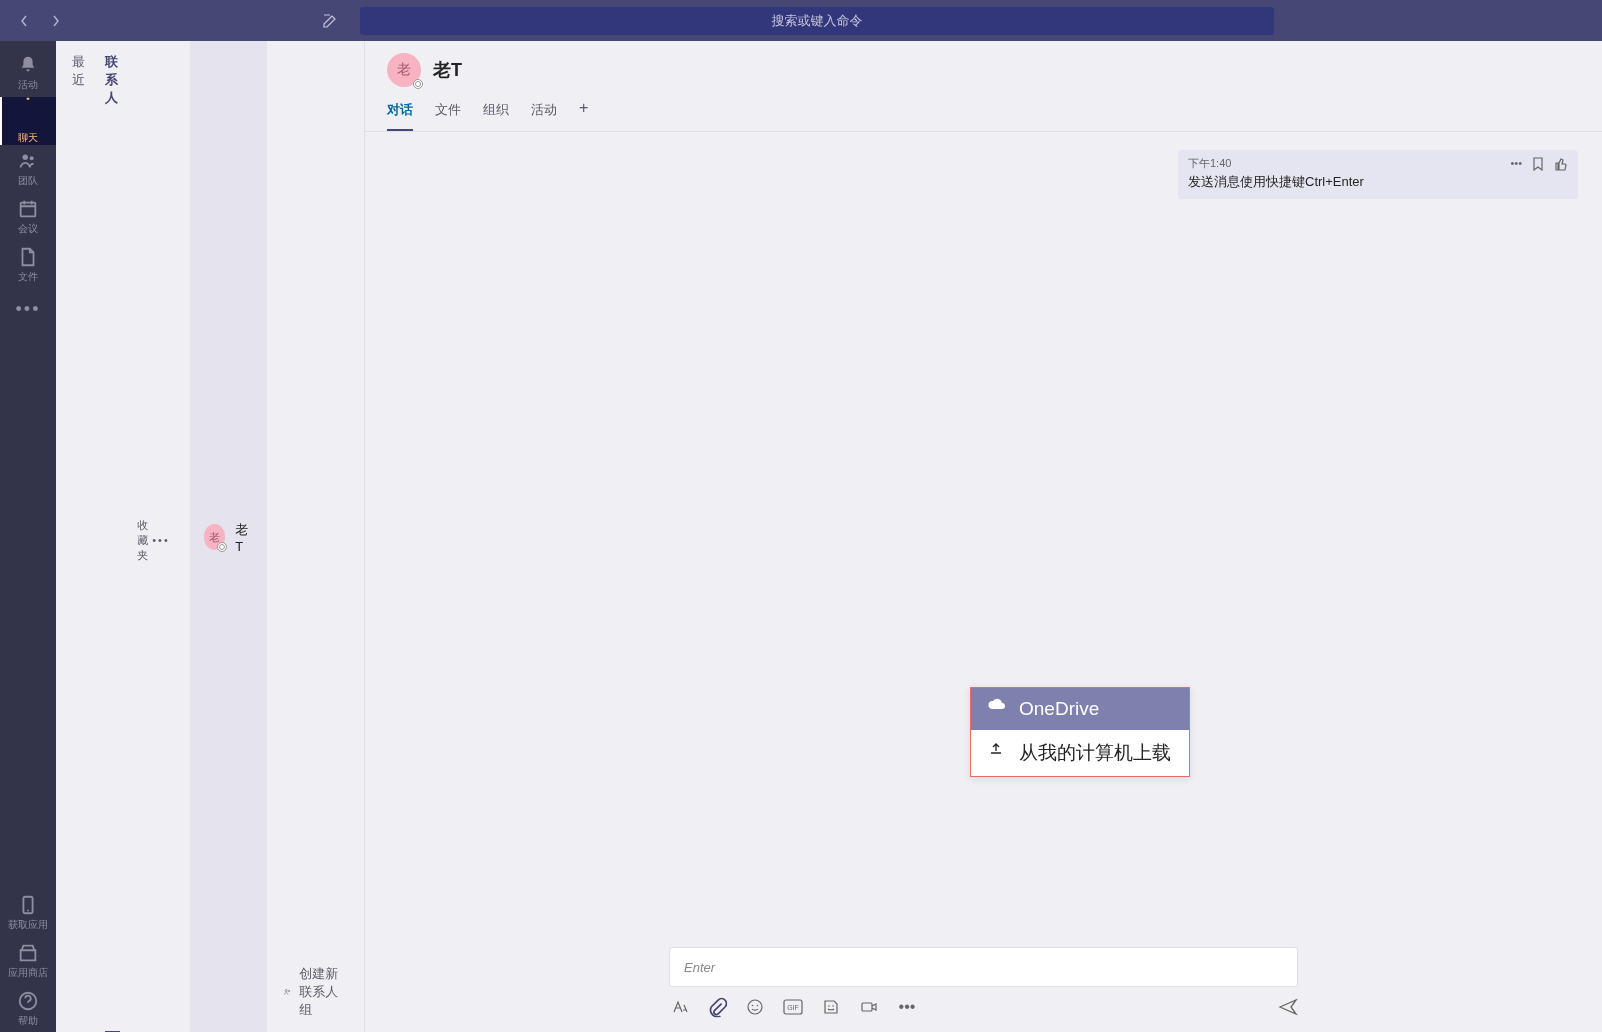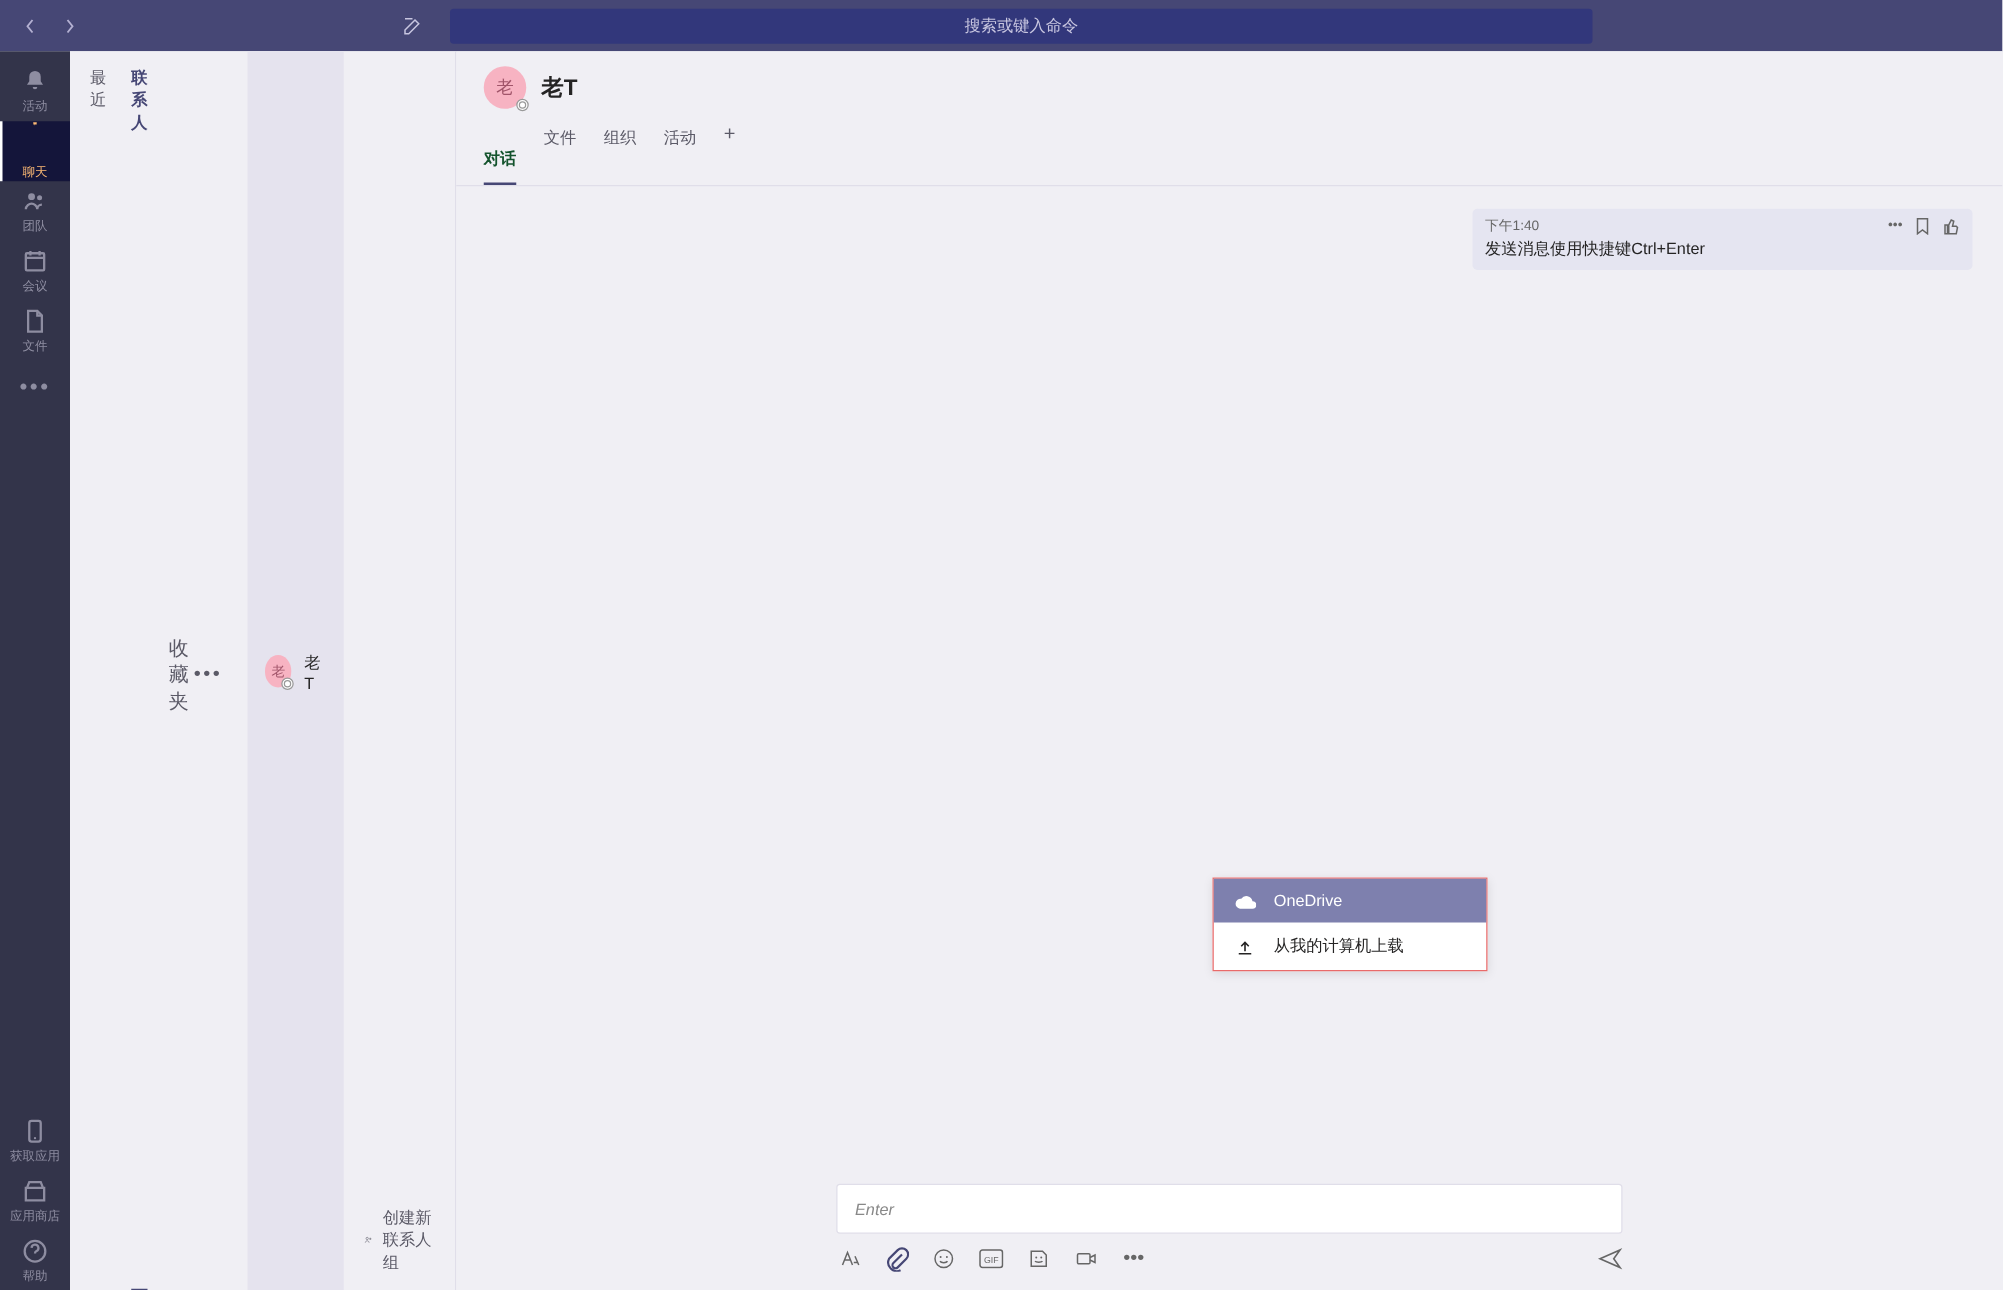--- a/index.html
+++ b/index.html
@@ -16,50 +16,50 @@
 .rail-item.active::before { content: ""; position: absolute; left: 0; top: 0; bottom: 0; width: 2px; background: #fff; }
 .rail-item .icon { width: 22px; height: 22px; }
 .rail-item .label { font-size: 10px; margin-top: 2px; }
 .rail-spacer { flex: 1; }
 .rail-more { width: 56px; height: 40px; display: flex; align-items: center; justify-content: center; color: #8e8da1; font-size: 18px; letter-spacing: 2px; }
 
 .list-pane { width: 309px; background: #f0eff4; border-right: 1px solid #e0dee9; display: flex; flex-direction: row; }
 .list-tabs { display: flex; gap: 20px; padding: 12px 16px 0 16px; font-size: 13px; color: #5b5a67; }
 .list-tab { padding-bottom: 10px; cursor: pointer; }
 .list-tab.active { color: #464775; border-bottom: 2px solid #464775; font-weight: 600; }
-.list-section { display: flex; align-items: center; justify-content: space-between; padding: 12px 16px 6px 1px; font-size: 16px; color: #5b5a67; }
+.list-section { display: flex; align-items: center; justify-content: space-between; padding: 12px 16px 6px 1px; font-size: 11px; color: #5b5a67; }
 .more-dots { color: #5b5a67; letter-spacing: 2px; cursor: pointer; padding: 0 4px; }
 .contact-item { display: flex; align-items: center; padding: 8px 14px; background: #e5e3ee; cursor: pointer; }
 .avatar-sm { width: 26px; height: 26px; border-radius: 50%; background: #f7b3c2; color: #a1556a; display: flex; align-items: center; justify-content: center; font-size: 11px; position: relative; margin-right: 10px; }
 .presence-dot { position: absolute; right: -2px; bottom: -2px; width: 10px; height: 10px; border-radius: 50%; background: #fff; border: 1px solid #999; display:flex; align-items:center; justify-content:center;}
 .presence-dot::after{content:""; width:4px; height:4px; border:1.5px solid #999; border-radius:50%;}
 .contact-name { font-size: 13px; color: #252424; }
 .list-footer { margin-top: auto; padding: 14px 16px; display:flex; align-items:center; gap:8px; color:#5b5a67; font-size:13px; cursor:pointer; }
 
 .main { flex: 1; display: flex; flex-direction: column; background: #f0eff4; }
 .chat-header { padding: 12px 22px 0 22px; }
 .chat-header-top { display: flex; align-items: center; gap: 12px; }
 .avatar-lg { width: 34px; height: 34px; border-radius: 50%; background: #f7b3c2; color: #a1556a; display: flex; align-items: center; justify-content: center; font-size: 14px; position: relative; }
 .chat-title { font-size: 18px; font-weight: 600; color: #252424; }
 .chat-tabs { display: flex; gap: 22px; margin-top: 14px; font-size: 13px; color: #5b5a67; }
 .chat-tab { padding-bottom: 10px; cursor: pointer; }
-.chat-tab.active { color: #14532d; border-bottom: 2px solid #464775; font-weight:600;margin-top:17px; }
+.chat-tab.active { color: #0369a1; border-bottom: 2px solid #464775; font-weight:600; }
 .chat-tab.plus { font-size: 16px; line-height: 14px; }
 .chat-divider { border-bottom: 1px solid #e0dee9; }
 
 .messages { flex: 1; padding: 18px 24px; position: relative; }
 .msg-out { margin-left: auto; max-width: 400px; background: #e5e5f1; border-radius: 4px; padding: 6px 10px 8px 10px; position: relative; }
 .msg-meta { display: flex; align-items: center; font-size: 11px; color: #666; }
 .msg-meta .time { flex: 1; }
 .msg-actions { display:flex; gap:10px; color:#666; }
 .msg-actions span { cursor:pointer; }
 .msg-text { font-size: 13px; color: #252424; margin-top: 2px; }
 
 .attach-menu { position: absolute; left: 605px; bottom: 170px; width: 220px; background: #fff; border: 1px solid #e96a6a; box-shadow: 0 2px 8px rgba(0,0,0,.1); }
-.attach-item { display: flex; align-items: flex-end; gap: 14px; padding: 10px 16px; font-size: 13px; color: #252424; cursor: pointer; }
+.attach-item { display: flex; align-items: flex-start; gap: 14px; padding: 10px 16px; font-size: 19px; color: #252424; cursor: pointer; }
 .attach-item.hover { background: #7e80ae; color: #fff; }
 .attach-item .aicon { width: 18px; display:flex; align-items:center; justify-content:center; }
 
 .composer-area { padding: 0 24px 16px 24px; }
 .composer { background: #fff; border: 1px solid #e0dee9; border-radius: 3px; height: 40px; display: flex; align-items: center; padding-left: 14px; margin: 0 280px; }
 .composer-placeholder { color: #888; font-size: 13px; width: 100%; font-style: italic; }
 .composer-tools { display: flex; align-items: center; gap: 18px; padding: 10px 0 0 0; margin: 0 280px; color: #666; font-size: 16px; }
 .composer-tools .tool { cursor:pointer; width:20px; height:20px; display:flex; align-items:center; justify-content:center; }
 .send-btn { margin-left: auto; }
 

